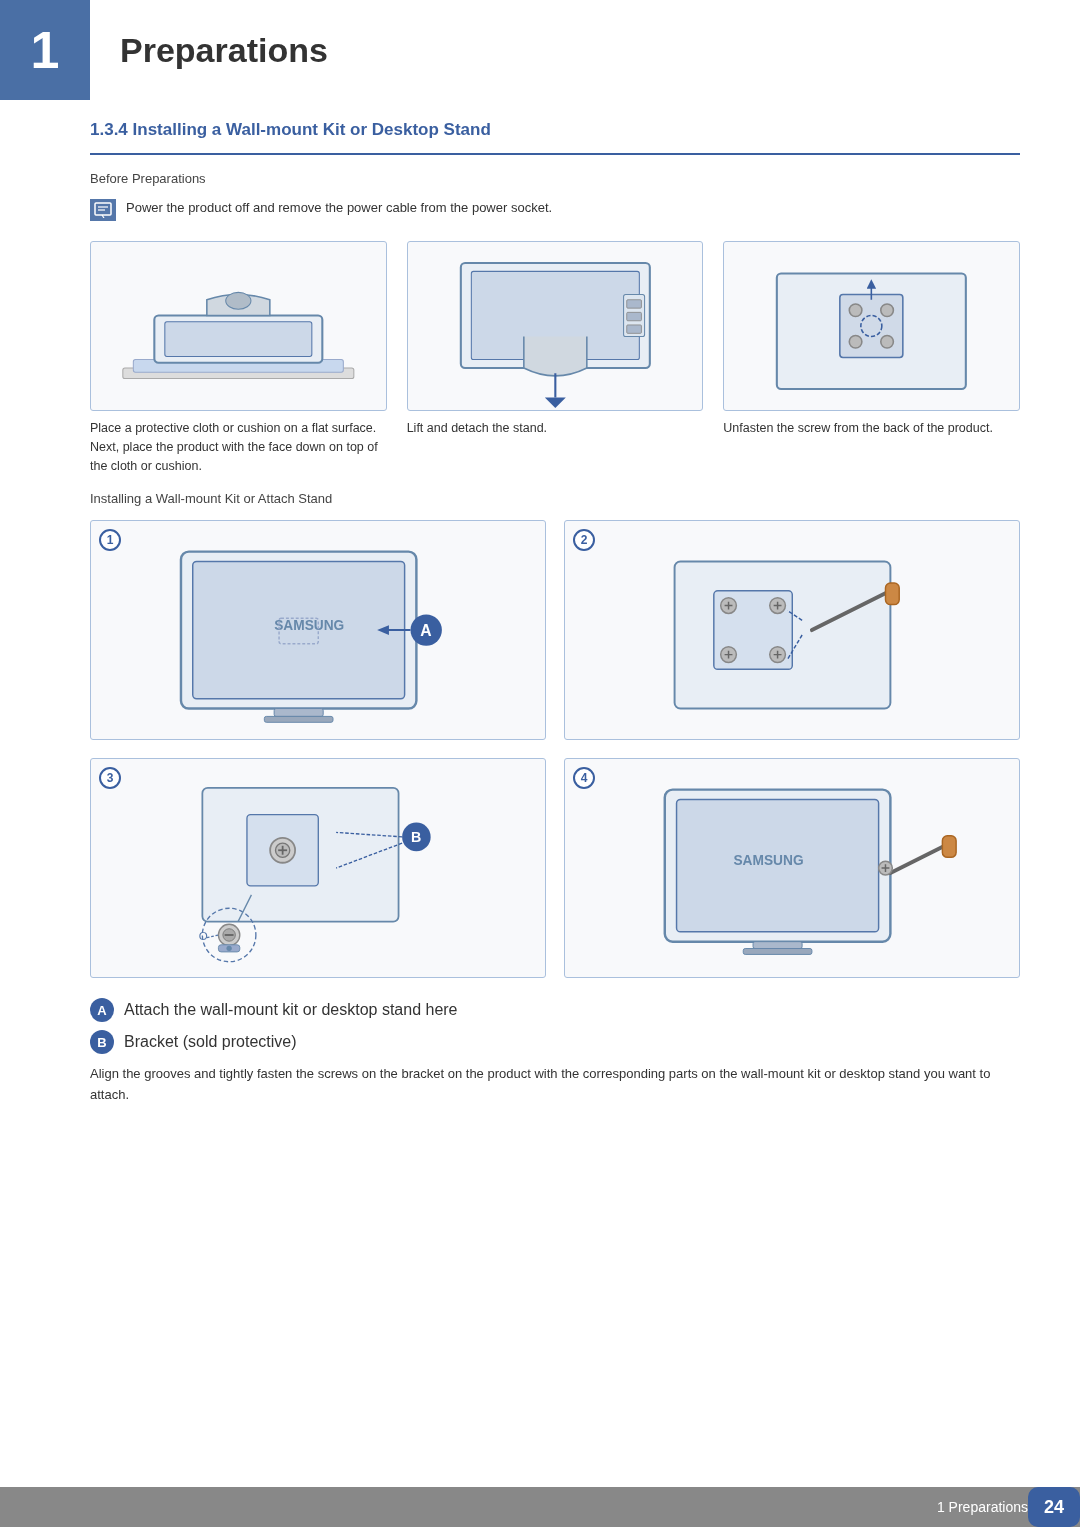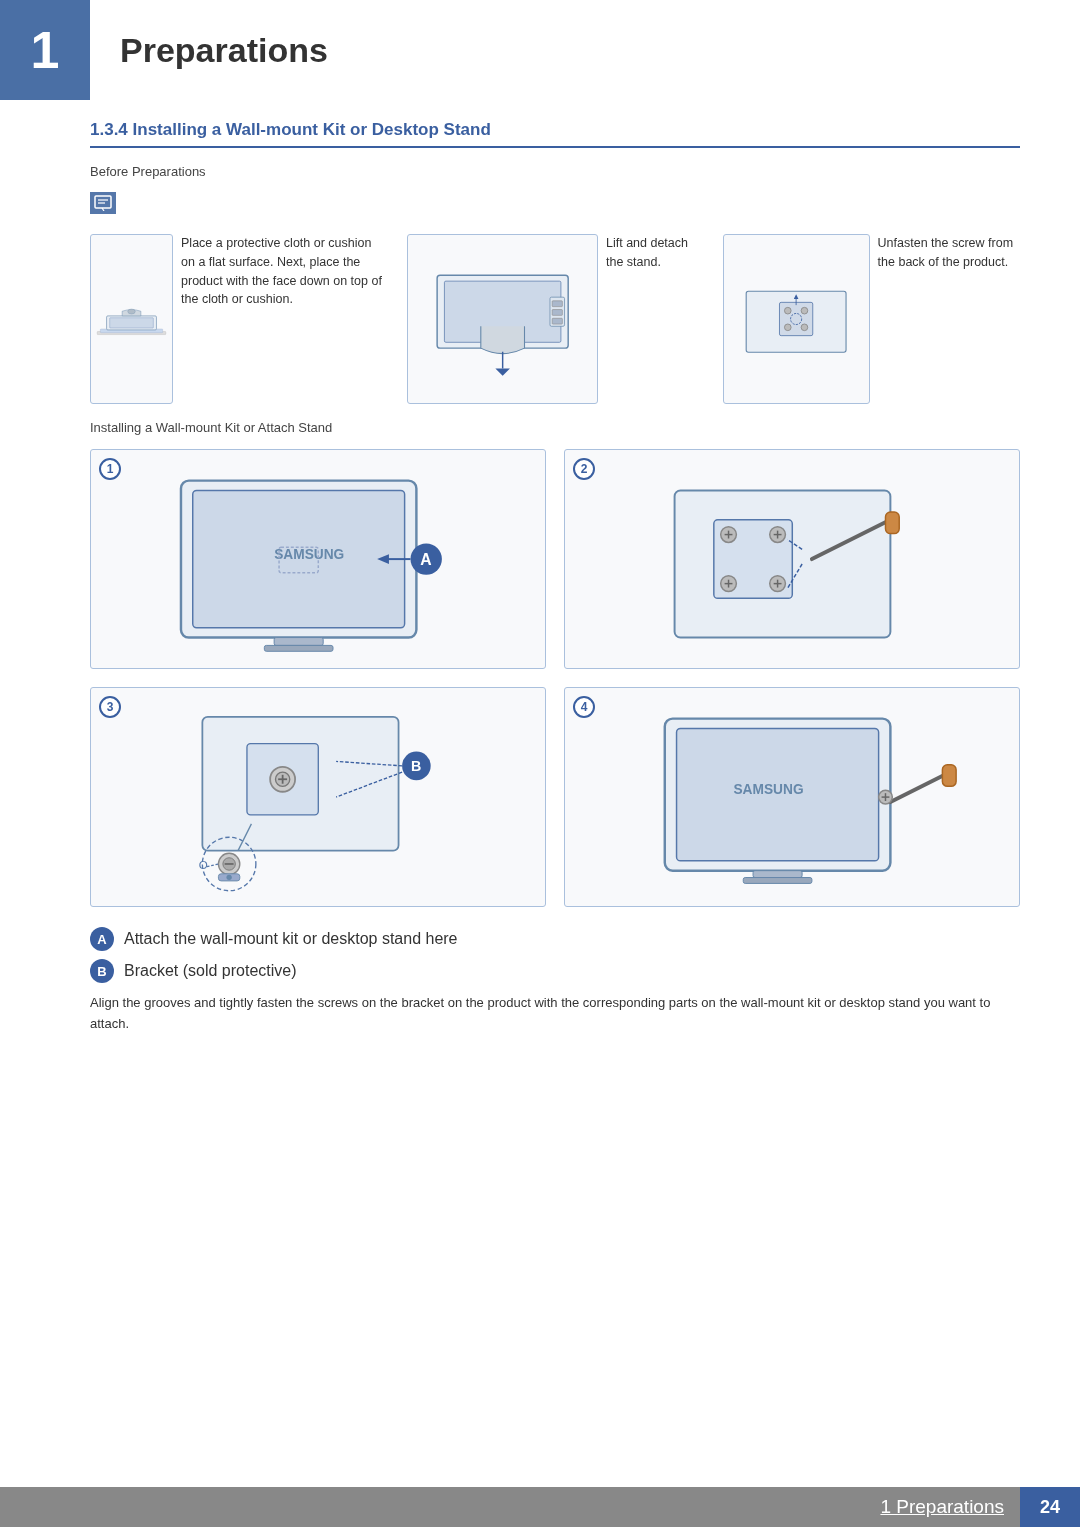--- a/index.html
+++ b/index.html
@@ -75,21 +75,21 @@
       right: 60px;
     }
 
     
     .section-heading {
       font-size: 17px;
       font-weight: bold;
       color: #3a5fa0;
       margin-bottom: 16px;
       border-bottom: 2px solid #3a5fa0;
-      padding-bottom: 6px;
+      padding-bottom: 13px;
     }
 
     .before-installation-label {
       font-size: 13px;
       color: #444;
       margin-bottom: 12px;
     }
 
     
     .note-row {
@@ -124,21 +124,21 @@
     
     .image-row {
       display: flex;
       gap: 20px;
       margin-bottom: 16px;
     }
 
     .image-cell {
       flex: 1;
       display: flex;
-      flex-direction: row;
+      flex-direction: column;
       gap: 8px;
     }
 
     .image-box {
       border: 1.5px solid #aac0dd;
       border-radius: 3px;
       background: #f8f9fb;
       display: flex;
       align-items: center;
       justify-content: center;
@@ -248,35 +248,34 @@
       background: #888;
       display: flex;
       align-items: center;
       justify-content: flex-end;
       padding-right: 0;
     }
 
     .footer-label {
       background: #888;
       color: white;
-      font-size: 19px;
-      padding-right: 16px;
-      text-decoration: underline;
+      font-size: 14px;
     }
 
     .footer-page-box {
       background: #3a5fa0;
       color: white;
-      width: 60px;
+      width: 52px;
       height: 40px;
       display: flex;
       align-items: center;
       justify-content: center;
       font-size: 18px;
       font-weight: bold;
+      border-radius: 10px;
     }
   </style>
 </head>
 <body>
 
 <div class="chapter-header">
   <div class="chapter-number-block">
     <span class="chapter-number">1</span>
   </div>
   <span class="chapter-title">Preparations</span>
@@ -290,20 +289,21 @@
 
   <div class="note-row">
     <div class="note-icon">
       <svg viewBox="0 0 18 16" fill="none" xmlns="http://www.w3.org/2000/svg">
         <rect x="1" y="1" width="16" height="12" rx="1" stroke="white" stroke-width="1.5" fill="none"></rect>
         <line x1="4" y1="5" x2="14" y2="5" stroke="white" stroke-width="1.2"></line>
         <line x1="4" y1="8" x2="11" y2="8" stroke="white" stroke-width="1.2"></line>
         <line x1="8" y1="13" x2="10" y2="16" stroke="white" stroke-width="1.2"></line>
       </svg>
     </div>
+    <span class="note-text">Power the product off and remove the power cable from the power socket.</span>
   </div>
 
   <div class="image-row">
 
     <div class="image-cell">
       <div class="image-box tall">
         <svg viewBox="0 0 260 160" xmlns="http://www.w3.org/2000/svg" style="width:100%;height:100%;">
 
           <rect x="20" y="120" width="220" height="10" rx="2" fill="#ddd" stroke="#aaa" stroke-width="1"></rect>
 

